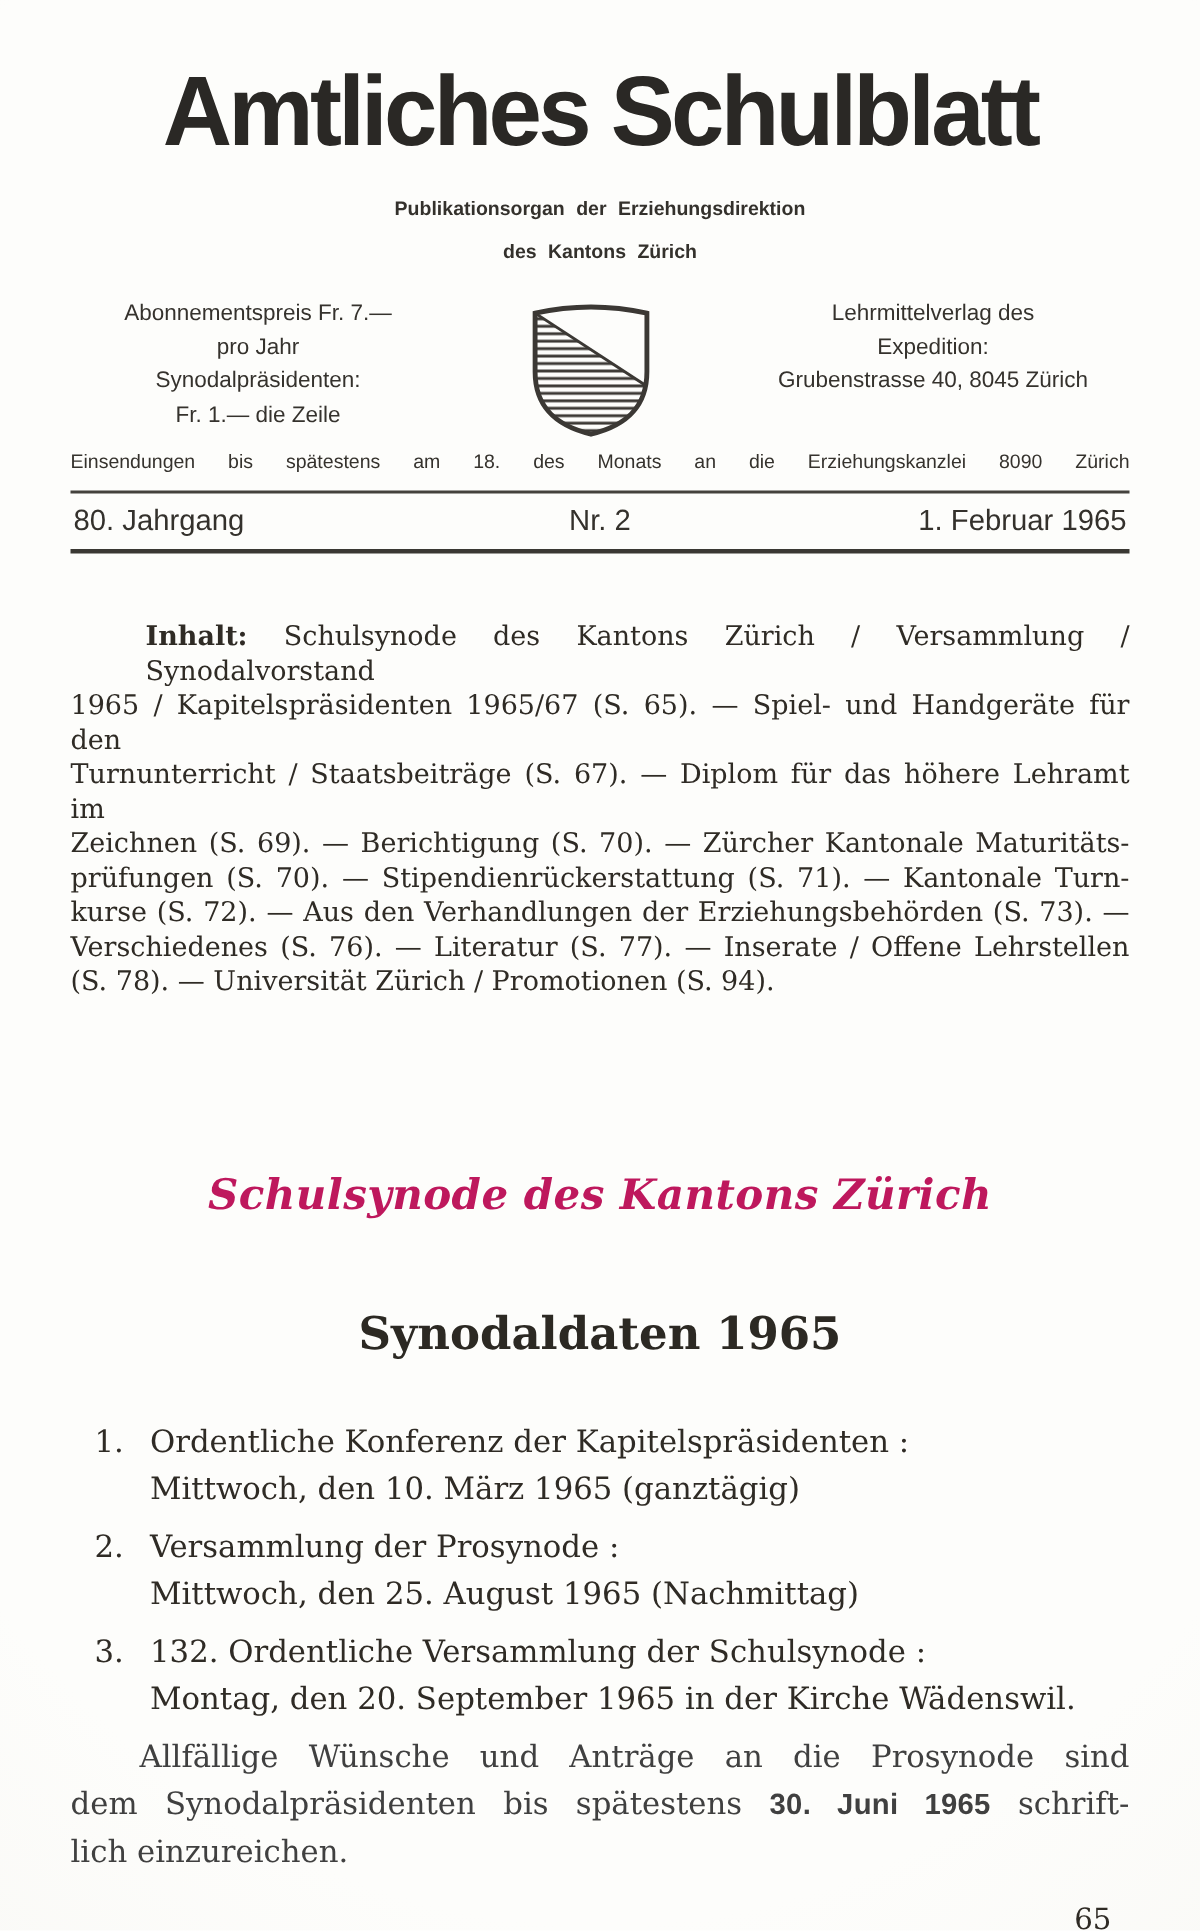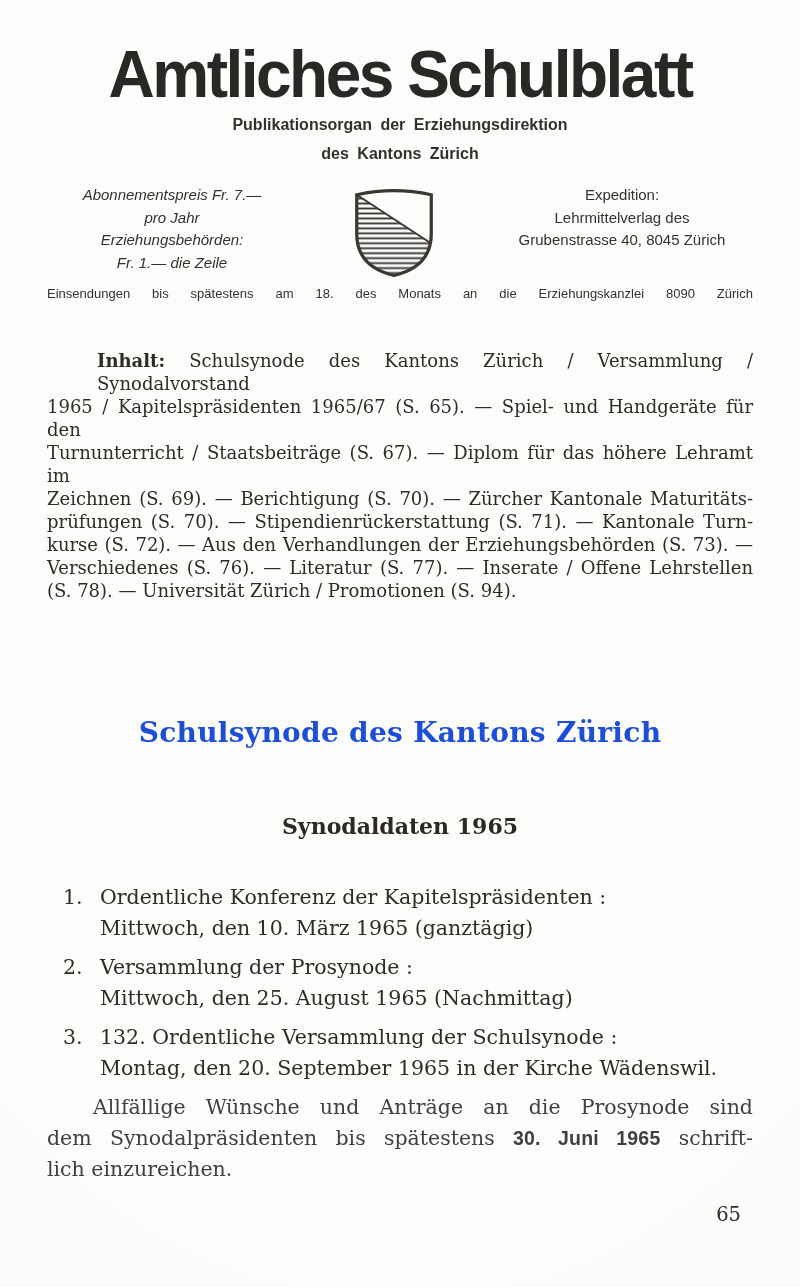--- a/index.html
+++ b/index.html
@@ -17,35 +17,36 @@
     text-align:center;
     font-family:"Liberation Sans", sans-serif;
     font-weight:700;
     font-size:64px;
     line-height:72px;
     letter-spacing:-2.5px;
     color:#2a2825;
     transform:scaleY(1.03);
   }
   .subtitle{
-    text-align:center;
-    font-weight:700;
-    font-size:16px;
+    margin-top:14px;
+    text-align:center;
+    font-weight:700;
+    font-size:13px;
     line-height:29px;
     word-spacing:4px;
     color:#34312c;
   }
   .masthead{
     margin-top:16px;
     display:flex;
     justify-content:space-between;
     align-items:flex-start;
   }
   .mh-col{font-size:15px;line-height:22.5px;text-align:center;color:#35322d;}
-  .mh-left{width:250px;font-style:italic;}
+  .mh-left{width:250px;}
   .mh-right{width:262px;}
   .mh-shield{width:120px;display:flex;justify-content:center;padding-top:2px;}
   .deadline{
     margin-top:5px;
     font-size:13px;
     line-height:22px;
     color:#35322d;
     text-align:justify;
     text-align-last:justify;
   }
@@ -81,28 +82,29 @@
 
   
   .heading{
     margin-top:114px;
     text-align:center;
     font-family:"DejaVu Serif", serif;
     font-weight:700;
     font-size:28px;
     line-height:34px;
     letter-spacing:0.3px;
-    color:#1d4ed8;
+    color:#be185d;
+    font-style:italic;
   }
   .subheading{
     margin-top:62px;
     text-align:center;
     font-family:"DejaVu Serif", serif;
     font-weight:700;
-    font-size:22px;
+    font-size:30px;
     line-height:28px;
     color:#2c2923;
   }
   .list{
     margin-top:42px;
     font-family:"DejaVu Serif", serif;
     font-size:20.5px;
     line-height:31px;
     color:#2f2b25;
   }
@@ -143,21 +145,21 @@
 
   <div class="subtitle">
     <div>Publikationsorgan der Erziehungsdirektion</div>
     <div>des Kantons Zürich</div>
   </div>
 
   <div class="masthead">
     <div class="mh-col mh-left">
       <div>Abonnementspreis Fr. 7.—</div>
       <div>pro Jahr</div>
-      <div>Erziehungsbehörden:</div>
+      <div>Synodalpräsidenten:</div>
       <div>Fr. 1.— die Zeile</div>
     </div>
 
     <div class="mh-shield">
       <svg width="86" height="92" viewBox="0 0 90 96" aria-hidden="true">
         <defs>
           <pattern id="hatch" width="6" height="5.2" patternUnits="userSpaceOnUse">
             <line x1="0" y1="2.6" x2="6" y2="2.6" stroke="#3b3834" stroke-width="2"></line>
           </pattern>
           <clipPath id="shieldClip">
@@ -165,28 +167,33 @@
           </clipPath>
         </defs>
         <path d="M6,9 C31,3.5 59,3.5 84,9 L84,50 C84,76 68,88 45,93.5 C22,88 6,76 6,50 Z" fill="#fdfdfb" stroke="none"></path>
         <polygon points="6,9 84,60 84,96 6,96" clip-path="url(#shieldClip)" fill="url(#hatch)"></polygon>
         <line x1="6" y1="9" x2="84" y2="60" stroke="#3b3834" stroke-width="2" clip-path="url(#shieldClip)"></line>
         <path d="M6,9 C31,3.5 59,3.5 84,9 L84,50 C84,76 68,88 45,93.5 C22,88 6,76 6,50 Z" fill="none" stroke="#3b3834" stroke-width="3.4"></path>
       </svg>
     </div>
 
     <div class="mh-col mh-right">
+      <div>Lehrmittelverlag des</div>
       <div>Expedition:</div>
-      <div>Lehrmittelverlag des</div>
       <div>Grubenstrasse 40, 8045 Zürich</div>
     </div>
   </div>
 
   <div class="deadline">Einsendungen bis spätestens am 18. des Monats an die Erziehungskanzlei 8090 Zürich</div>
 
+  <div class="issuebar">
+    <div class="cell c-left">80. Jahrgang</div>
+    <div class="cell c-mid">Nr. 2</div>
+    <div class="cell c-right">1. Februar 1965</div>
+  </div>
 
   <div class="toc">
     <div class="toc-line first"><b>Inhalt:</b><span> Schulsynode des Kantons Zürich / Versammlung / Synodalvorstand</span></div>
     <div class="toc-line">1965 / Kapitelspräsidenten 1965/67 (S. 65). — Spiel- und Handgeräte für den</div>
     <div class="toc-line">Turnunterricht / Staatsbeiträge (S. 67). — Diplom für das höhere Lehramt im</div>
     <div class="toc-line">Zeichnen (S. 69). — Berichtigung (S. 70). — Zürcher Kantonale Maturitäts-</div>
     <div class="toc-line">prüfungen (S. 70). — Stipendienrückerstattung (S. 71). — Kantonale Turn-</div>
     <div class="toc-line">kurse (S. 72). — Aus den Verhandlungen der Erziehungsbehörden (S. 73). —</div>
     <div class="toc-line">Verschiedenes (S. 76). — Literatur (S. 77). — Inserate / Offene Lehrstellen</div>
     <div class="toc-line last">(S. 78). — Universität Zürich / Promotionen (S. 94).</div>

